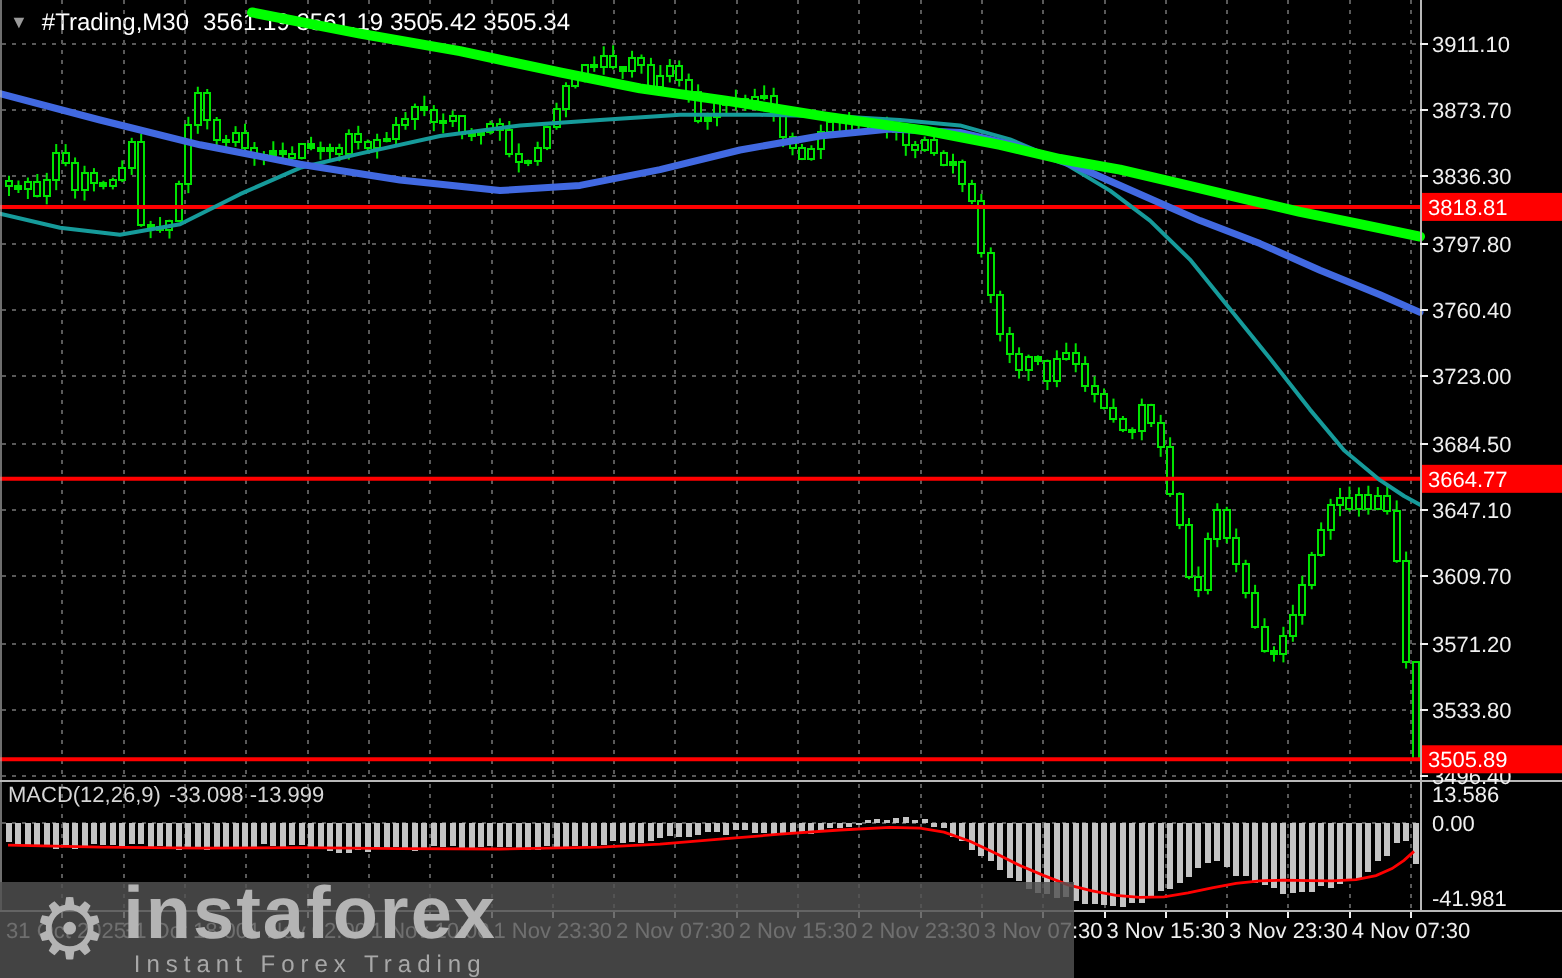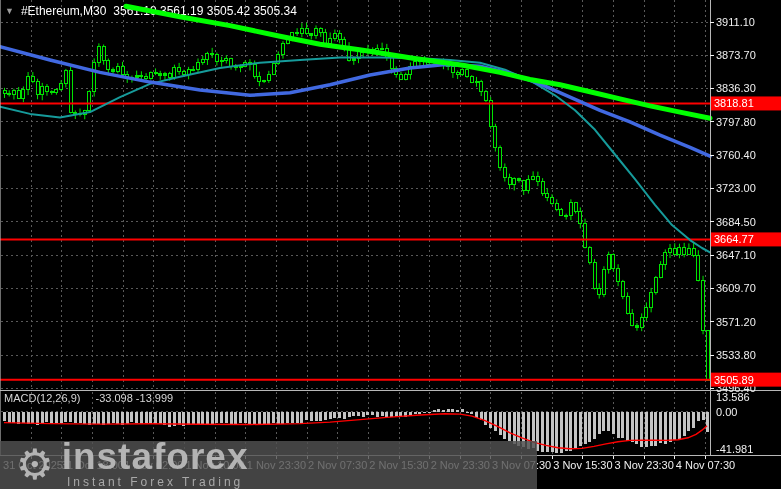--- a/index.html
+++ b/index.html
@@ -3,38 +3,38 @@
 <meta charset="utf-8">
 <style>
   html,body{margin:0;padding:0;background:#1a1a1a;}
   #app{position:relative;width:781px;height:489px;background:#000;overflow:hidden;
        font-family:"Liberation Sans",sans-serif;}
   .title-row{position:absolute;left:5px;top:4px;z-index:1;display:flex;align-items:center;
              gap:7px;color:#fff;font-size:12px;white-space:nowrap;}
   .arrow{color:#9a9a9a;font-size:9px;line-height:1;}
   .macd-label{position:absolute;left:4px;top:392px;z-index:1;color:#d6d6d6;font-size:11px;
               white-space:nowrap;}
-  .macd-label span{margin-right:12px;}
+  .macd-label span{margin-right:1px;}
   #chart{position:absolute;left:0;top:0;z-index:2;}
   .watermark{position:absolute;left:0;top:441px;width:537px;height:48px;z-index:3;
              background:rgba(82,82,82,0.82);display:flex;align-items:center;
              padding-left:16px;box-sizing:border-box;}
   .gear{font-size:42px;color:#b4b4b4;line-height:1;margin-right:8px;}
   .wm-col{display:flex;flex-direction:column;align-items:center;}
   .brand{font-size:37px;font-weight:bold;color:#b4b4b4;line-height:0.85;letter-spacing:1px;}
   .tagline{font-size:12px;color:#a8a8a8;letter-spacing:3px;margin-top:2px;}
 </style>
 </head>
 <body>
 
 <div id="app">
 
   <div class="title-row">
     <span class="arrow">▼</span>
-    <span>#Ethereum,M30</span>
+    <span>#Trading,M30</span>
     <span>3561.19 3561.19 3505.42 3505.34</span>
   </div>
 
   <div class="macd-label">
     <span>MACD(12,26,9)</span>
     <span>-33.098 -13.999</span>
   </div>
 
   <svg id="chart" width="781" height="489">
       <g stroke="#909090" stroke-width="1" stroke-dasharray="2 3" opacity="0.62" shape-rendering="crispEdges">

